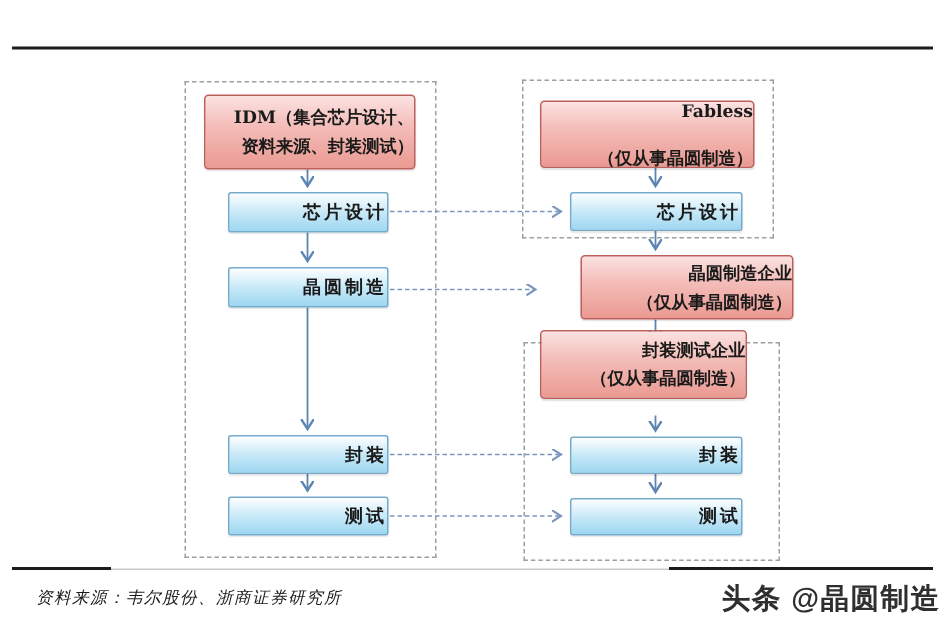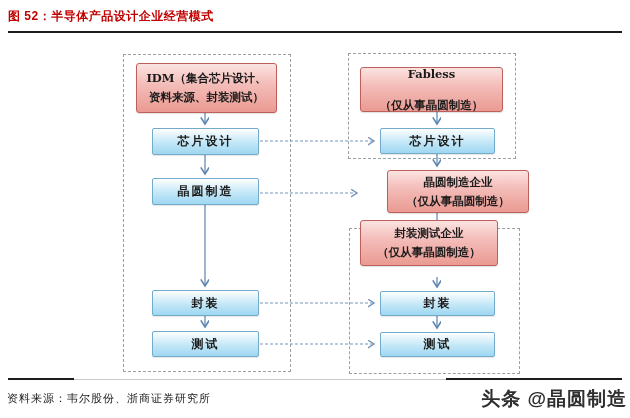--- a/index.html
+++ b/index.html
@@ -10,21 +10,21 @@
   .top-rule{position:absolute;left:8px;top:31px;width:614px;height:2px;background:#1c1c1c;}
 
   
   .dash-box{position:absolute;border:1px dashed #9aa0a6;background:transparent;}
   .dash-left{left:123px;top:54px;width:166px;height:316px;}
   .dash-fabless{left:348px;top:53px;width:166px;height:104px;}
   .dash-osat{left:349px;top:228px;width:169px;height:144px;}
 
   
   .node{position:absolute;box-sizing:border-box;display:flex;flex-direction:column;
-        align-items:center;justify-content:center;text-align:center;
+        align-items:flex-end;justify-content:center;text-align:center;
         font-family:"DejaVu Serif",serif;font-weight:bold;color:#1a1a1a;}
   .pink{background:linear-gradient(180deg,#fbe3e1 0%,#f4beba 40%,#ea9a92 100%);
         border:1px solid #bd5f5b;border-radius:3px;
         box-shadow:0 1px 1px rgba(0,0,0,0.12);}
   .blue{background:linear-gradient(180deg,#fdfeff 0%,#c3e7f7 55%,#9ed7f1 100%);
         border:1px solid #74abcb;border-radius:2px;
         box-shadow:0 1px 1px rgba(0,0,0,0.10);}
   .hdr{font-size:11.5px;line-height:19px;}
   .step{font-size:12px;letter-spacing:2px;}
 
@@ -40,32 +40,31 @@
   .n-r-pkg{left:380px;top:291px;width:115px;height:25px;}
   .n-r-test{left:380px;top:332px;width:115px;height:25px;}
 
   svg.arrows{position:absolute;left:0;top:0;width:630px;height:418px;pointer-events:none;}
 
   
   .bot-light{position:absolute;left:8px;top:379px;width:614px;height:1px;background:#c9c9c9;}
   .bot-dark-l{position:absolute;left:8px;top:378px;width:66px;height:2px;background:#1c1c1c;}
   .bot-dark-r{position:absolute;left:446px;top:378px;width:176px;height:2px;background:#1c1c1c;}
 
-  .source{position:absolute;left:7px;top:391px;font-size:11px;
+  .source{position:absolute;left:24px;top:391px;font-size:11px;font-style:italic;
           color:#1a1a1a;font-family:"Liberation Serif",serif;letter-spacing:1px;}
   .watermark{position:absolute;right:3px;top:386px;font-size:19px;font-weight:bold;
              color:#2f2f2f;letter-spacing:1px;font-family:"Liberation Sans",sans-serif;
              text-shadow:2px 2px 0 rgba(255,255,255,0.9);}
 </style>
 </head>
 <body>
 
 <div class="page">
 
-  <div class="fig-title">图 52：半导体产品设计企业经营模式</div>
   <div class="top-rule"></div>
 
   <div class="dash-box dash-left"></div>
   <div class="dash-box dash-fabless"></div>
   <div class="dash-box dash-osat"></div>
 
   <svg class="arrows" viewBox="0 0 630 418">
     <defs>
       <marker id="headSolid" markerWidth="9" markerHeight="9" refX="5.5" refY="3.5" orient="auto">
         <path d="M0,0 L5.5,3.5 L0,7" fill="none" stroke="#5b84b1" stroke-width="1.3"></path>

